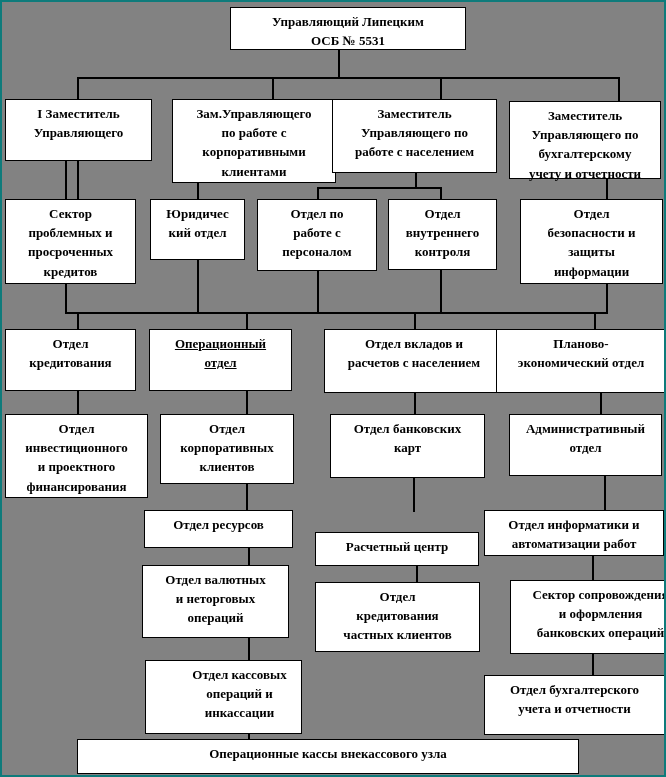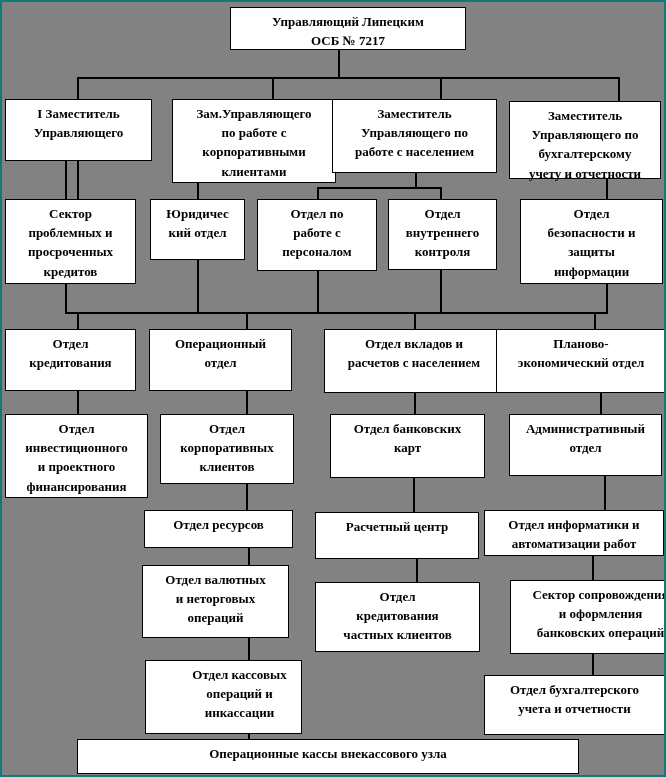--- a/index.html
+++ b/index.html
@@ -71,21 +71,21 @@
       <div class="line" style="left: 244px; top: 481px; width: 2px; height: 27px;"></div>
       <div class="line" style="left: 411px; top: 475px; width: 2px; height: 35px;"></div>
       <div class="line" style="left: 602px; top: 473px; width: 2px; height: 35px;"></div>
       <div class="line" style="left: 246px; top: 545px; width: 2px; height: 18px;"></div>
       <div class="line" style="left: 414px; top: 556px; width: 2px; height: 25px;"></div>
       <div class="line" style="left: 590px; top: 553px; width: 2px; height: 25px;"></div>
       <div class="line" style="left: 246px; top: 635px; width: 2px; height: 23px;"></div>
       <div class="line" style="left: 590px; top: 651px; width: 2px; height: 22px;"></div>
       <div class="line" style="left: 246px; top: 731px; width: 2px; height: 6px;"></div>
       <div class="org-box" style="left: 228px; top: 5px; width: 236px; height: 43px;">Управляющий Липецким
-ОСБ № 7217</div>
+ОСБ № 5531</div>
       <div class="org-box" style="left: 3px; top: 97px; width: 147px; height: 62px;">I Заместитель
 Управляющего</div>
       <div class="org-box" style="left: 158px; top: 97px; width: 164px; height: 84px; margin-left: 12px;">Зам.Управляющего
 по работе с
 корпоративными
 клиентами</div>
       <div class="org-box" style="left: 330px; top: 97px; width: 165px; height: 74px;">Заместитель
 Управляющего по
 работе с населением</div>
       <div class="org-box" style="left: 507px; top: 99px; width: 152px; height: 78px;">Заместитель
@@ -103,39 +103,39 @@
 персоналом</div>
       <div class="org-box" style="left: 386px; top: 197px; width: 109px; height: 71px;">Отдел
 внутреннего
 контроля</div>
       <div class="org-box" style="left: 518px; top: 197px; width: 143px; height: 85px;">Отдел
 безопасности и
 защиты
 информации</div>
       <div class="org-box" style="left: 3px; top: 327px; width: 131px; height: 62px;">Отдел
 кредитования</div>
-      <div class="org-box" style="left: 147px; top: 327px; width: 143px; height: 62px;">Операционный
+      <div class="org-box" style="left: 147px; top: 327px; width: 143px; height: 62px; text-decoration: underline;">Операционный
 отдел</div>
       <div class="org-box" style="left: 302px; top: 327px; width: 180px; height: 64px; margin-left: 20px;">Отдел вкладов и
 расчетов с населением</div>
       <div class="org-box" style="left: 494px; top: 327px; width: 170px; height: 64px;">Планово-
 экономический отдел</div>
       <div class="org-box" style="left: 3px; top: 412px; width: 143px; height: 84px;">Отдел
 инвестиционного
 и проектного
 финансирования</div>
       <div class="org-box" style="left: 158px; top: 412px; width: 134px; height: 70px;">Отдел
 корпоративных
 клиентов</div>
       <div class="org-box" style="left: 328px; top: 412px; width: 155px; height: 64px;">Отдел банковских
 карт</div>
       <div class="org-box" style="left: 507px; top: 412px; width: 153px; height: 62px;">Административный
 отдел</div>
       <div class="org-box" style="left: 142px; top: 508px; width: 149px; height: 38px;">Отдел ресурсов</div>
-      <div class="org-box" style="left: 313px; top: 510px; width: 164px; height: 47px;">Расчетный центр</div>
+      <div class="org-box" style="left: 313px; top: 530px; width: 164px; height: 34px;">Расчетный центр</div>
       <div class="org-box" style="left: 482px; top: 508px; width: 180px; height: 46px;">Отдел информатики и
 автоматизации работ</div>
       <div class="org-box" style="left: 140px; top: 563px; width: 147px; height: 73px;">Отдел валютных
 и неторговых
 операций</div>
       <div class="org-box" style="left: 313px; top: 580px; width: 165px; height: 70px;">Отдел
 кредитования
 частных клиентов</div>
       <div class="org-box" style="left: 508px; top: 578px; width: 181px; height: 74px;">Сектор сопровождения
 и оформления

